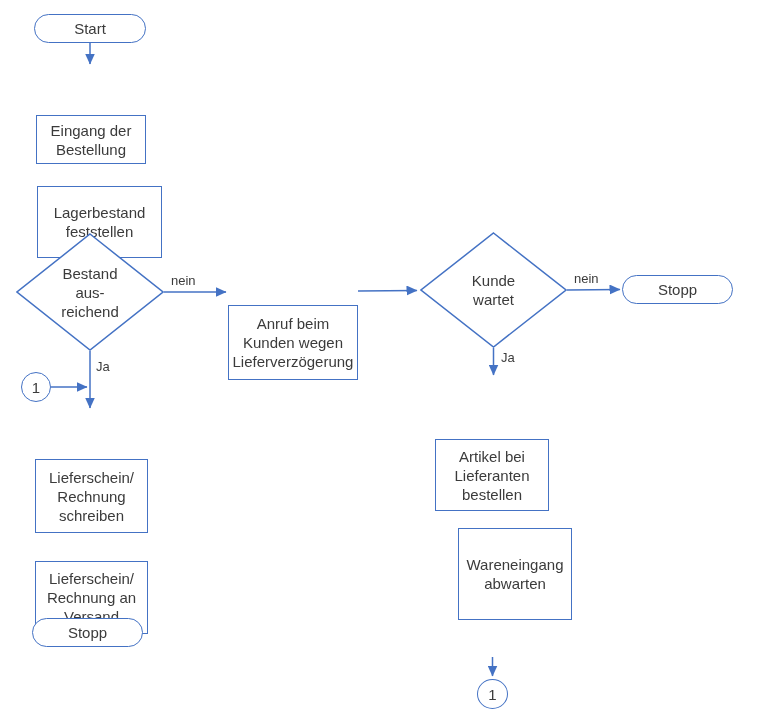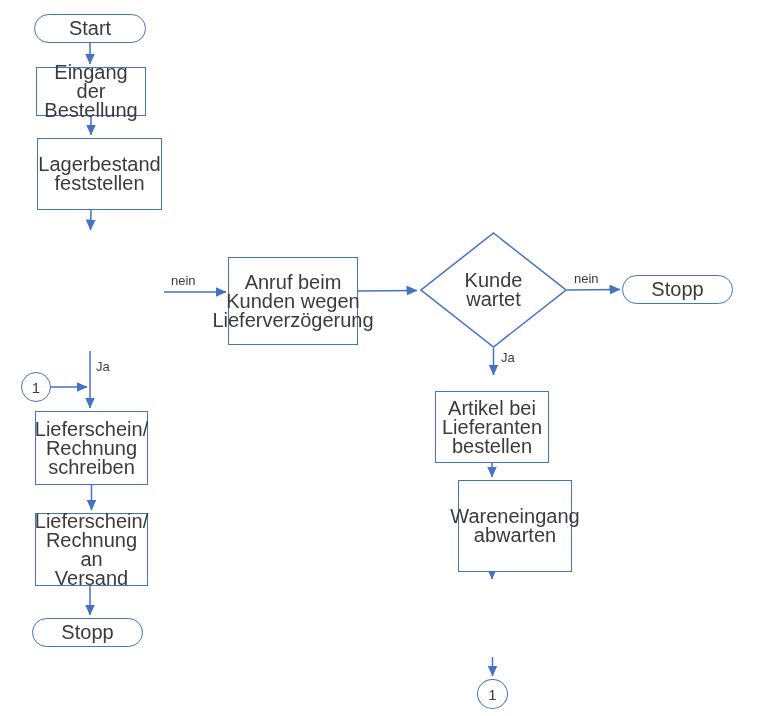--- a/index.html
+++ b/index.html
@@ -9,23 +9,23 @@
     position:relative; width:771px; height:716px; background:#ffffff;
     font-family:"Liberation Sans", sans-serif; overflow:hidden;
   }
   svg.edges { position:absolute; left:0; top:0; width:771px; height:716px; }
   .flow-line { stroke:var(--accent); stroke-width:1.5; fill:none; }
   #arrowhead path { fill:var(--accent); }
 
   .node {
     position:absolute; display:flex; align-items:center; justify-content:center;
     text-align:center; box-sizing:border-box; color:var(--text);
-    font-size:20px; line-height:19px;
+    font-size:15px; line-height:19px;
   }
-  .process   { border:1.5px solid var(--accent); background:#ffffff; }
+  .process   { border:1.5px solid var(--accent); background:#ffffff;margin-top:48px; }
   .terminator{ border:1.5px solid var(--accent); background:#ffffff; border-radius:15px; }
   .connector { border:1.5px solid var(--accent); background:#ffffff; border-radius:50%; font-size:15px; }
   .decision  { border:none; background:transparent; }
   .decision > svg { position:absolute; left:0; top:0; }
   .decision polygon { fill:#ffffff; stroke:var(--accent); stroke-width:1.5; }
   .node-label { position:relative; white-space:pre-line; padding:0 2px; }
 
   .edge-label {
     position:absolute; font-size:13px; line-height:17px; color:var(--text);
     white-space:nowrap;
@@ -65,20 +65,28 @@
   <div class="node process" style="left:36px;top:67px;width:110px;height:49px">
     <span class="node-label">Eingang der
 Bestellung</span>
   </div>
 
   <div class="node process" style="left:37px;top:138px;width:125px;height:72px">
     <span class="node-label">Lagerbestand
 feststellen</span>
   </div>
 
+  <div class="node decision" style="left:16px;top:233px;width:148px;height:118px">
+    <svg width="148" height="118">
+      <polygon points="74,1 147,59 74,117 1,59"></polygon>
+    </svg>
+    <span class="node-label">Bestand
+aus-
+reichend</span>
+  </div>
 
   <div class="node connector" style="left:21px;top:372px;width:30px;height:30px">
     <span class="node-label">1</span>
   </div>
 
   <div class="node process" style="left:35px;top:411px;width:113px;height:74px">
     <span class="node-label">Lieferschein/
 Rechnung
 schreiben</span>
   </div>
@@ -86,21 +94,21 @@
   <div class="node process" style="left:35px;top:513px;width:113px;height:73px">
     <span class="node-label">Lieferschein/
 Rechnung an
 Versand</span>
   </div>
 
   <div class="node terminator" style="left:32px;top:618px;width:111px;height:29px">
     <span class="node-label">Stopp</span>
   </div>
 
-  <div class="node process" style="left:228px;top:257px;width:130px;height:88px">
+  <div class="node process" style="left:228px;top:257px;width:130px;height:75px">
     <span class="node-label">Anruf beim
 Kunden wegen
 Lieferverzögerung</span>
   </div>
 
   <div class="node decision" style="left:420px;top:232px;width:147px;height:116px">
     <svg width="147" height="116">
       <polygon points="73.5,1 146,58 73.5,115 1,58"></polygon>
     </svg>
     <span class="node-label">Kunde

